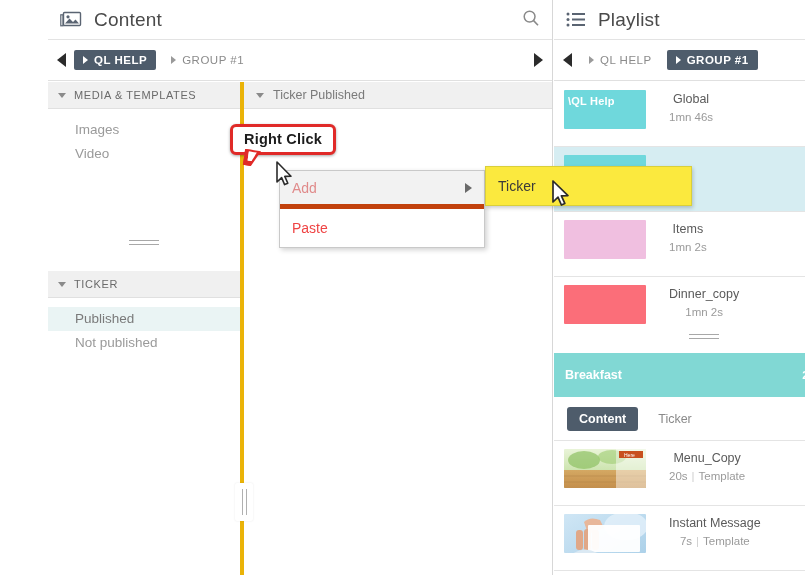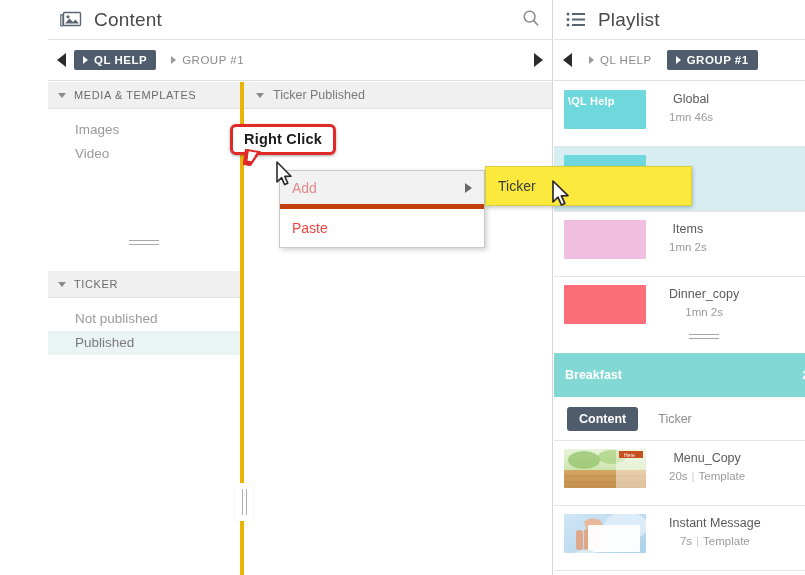--- a/index.html
+++ b/index.html
@@ -493,25 +493,25 @@
           <i></i>
           <i></i>
         </div>
 
         <div style="position:absolute;left:0;right:0;top:189px">
           <div class="sect-head">
             <span class="caret"></span>
             <span>TICKER</span>
           </div>
           <div class="nav-list">
+            <div class="nav-item sel">
+              <span>Published</span>
+            </div>
             <div class="nav-item">
               <span>Not published</span>
-            </div>
-            <div class="nav-item sel">
-              <span>Published</span>
             </div>
           </div>
         </div>
       </div>
 
       <div class="col-mid">
         <div class="mid-head">
           <span class="caret"></span>
           <span>Ticker Published</span>
         </div>

